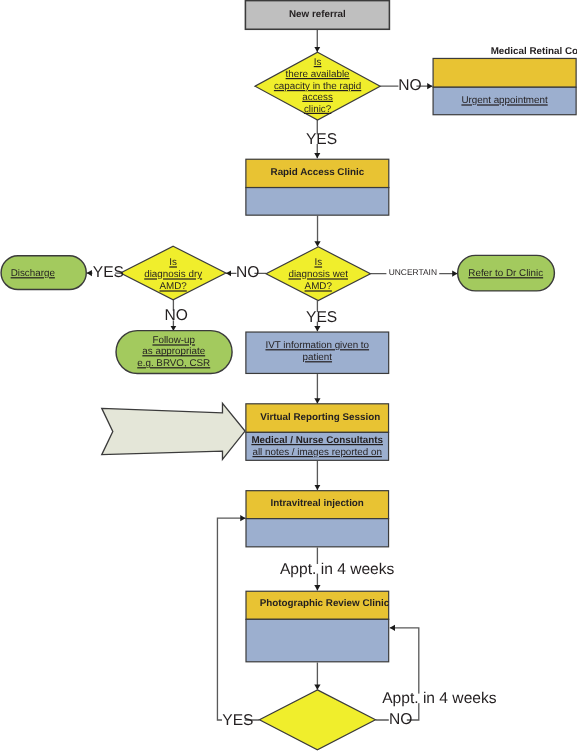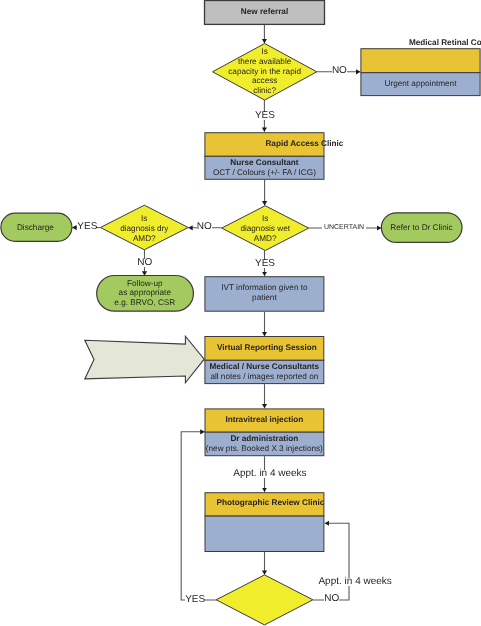--- a/index.html
+++ b/index.html
@@ -5,23 +5,23 @@
 <style>
   html,body{margin:0;padding:0;background:#ffffff;}
   body{width:481px;height:626px;overflow:hidden;position:relative;
        font-family:"Liberation Sans", sans-serif;
        -webkit-font-smoothing:antialiased;
        text-rendering:geometricPrecision;}
   #stage{position:absolute;left:0;top:0;width:481px;height:626px;}
   svg.layer{position:absolute;left:0;top:0;width:481px;height:626px;}
   .tx{position:absolute;-webkit-font-smoothing:antialiased;color:#231F20;text-align:center;white-space:nowrap;
       font-family:"Liberation Sans",sans-serif;}
-  .edge-lbl{font-size:10px;line-height:8px;background:#fff;}
+  .edge-lbl{font-size:13px;line-height:8px;background:#fff;}
   .small-lbl{font-size:7px;}
-  .node-txt{font-size:8.2px;line-height:9.8px;}
+  .node-txt{font-size:8.2px;line-height:9.8px;text-decoration:underline;}
   .hdr{font-weight:bold;font-size:8.2px;line-height:9.8px;}
   .bld{font-weight:bold;}
   .cap5{line-height:9.75px;}
   .callout-txt{font-size:7.9px;line-height:10.35px;font-weight:bold;}
 </style>
 </head>
 <body>
 
 <div id="stage">
 <svg class="layer" viewBox="0 0 481 626">
@@ -91,38 +91,34 @@
   <div>Is</div>
   <div>there available</div>
   <div>capacity in the rapid</div>
   <div>access</div>
   <div>clinic?</div>
 </div>
 
 <div class="tx hdr" style="left:360.9px;top:38px;width:100px;padding-left:48px;">Medical Retinal Consultants</div>
 <div class="tx node-txt" style="left:360.9px;top:78.9px;width:119.2px;">Urgent appointment</div>
 
-<div class="tx hdr" style="left:204.9px;top:138.9px;width:119.1px;padding-left:40px;">Rapid Access Clinic</div>
-<div class="tx node-txt" style="left:204.9px;top:158.1px;width:119.1px;">
-  <div class="bld">Nurse Consultant</div>
-  <div>OCT / Colours (+/- FA / ICG)</div>
-</div>
+<div class="tx hdr" style="left:204.9px;top:138.9px;width:119.1px;">Rapid Access Clinic</div>
 
 <div class="tx node-txt" style="left:100.4px;top:214px;width:87.8px;">
   <div>Is</div>
   <div>diagnosis dry</div>
   <div>AMD?</div>
 </div>
 <div class="tx node-txt" style="left:221.7px;top:214px;width:87px;">
   <div>Is</div>
   <div>diagnosis wet</div>
   <div>AMD?</div>
 </div>
 
-<div class="tx node-txt" style="left:0.8px;top:222.7px;width:53px;text-align:right;">Discharge</div>
+<div class="tx node-txt" style="left:0.8px;top:222.7px;width:53px;">Discharge</div>
 <div class="tx node-txt" style="left:380.9px;top:222.8px;width:81.1px;">Refer to Dr Clinic</div>
 
 <div class="tx node-txt" style="left:96.2px;top:278.5px;width:97.2px;">
   <div>Follow-up</div>
   <div>as appropriate</div>
   <div>e.g. BRVO, CSR</div>
 </div>
 
 <div class="tx node-txt" style="left:204.4px;top:282.8px;width:120px;">
   <div>IVT information given to</div>
@@ -130,24 +126,20 @@
 </div>
 
 <div class="tx hdr" style="left:204.9px;top:342.8px;width:124px;">Virtual Reporting Session</div>
 <div class="tx node-txt" style="left:204.9px;top:361.8px;width:118.9px;">
   <div class="bld">Medical / Nurse Consultants</div>
   <div>all notes / images reported on</div>
 </div>
 
 
 <div class="tx hdr" style="left:204.9px;top:414.8px;width:118.9px;">Intravitreal injection</div>
-<div class="tx node-txt" style="left:204.9px;top:434px;width:118.9px;">
-  <div class="bld">Dr administration</div>
-  <div>(new pts. Booked X 3 injections)</div>
-</div>
 
 <div class="tx hdr" style="left:204.9px;top:498.2px;width:131px;">Photographic Review Clinic</div>
 
 
 <div class="tx edge-lbl" style="left:331.88px;top:67.30px;width:15.04px;">NO</div>
 <div class="tx edge-lbl" style="left:254.96px;top:111.50px;width:18.99px;">YES</div>
 <div class="tx edge-lbl" style="left:77.31px;top:222.70px;width:18.99px;">YES</div>
 <div class="tx edge-lbl" style="left:137.18px;top:258.90px;width:15.04px;">NO</div>
 <div class="tx edge-lbl" style="left:196.68px;top:222.90px;width:15.04px;">NO</div>
 <div class="tx edge-lbl" style="left:255.01px;top:259.80px;width:18.99px;">YES</div>

